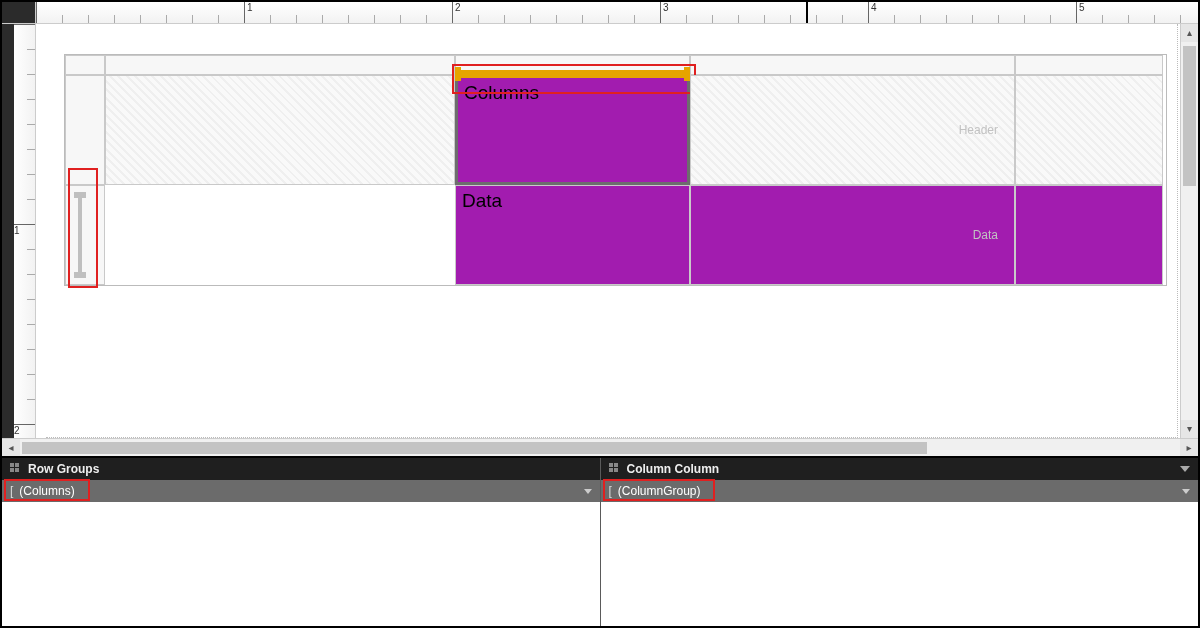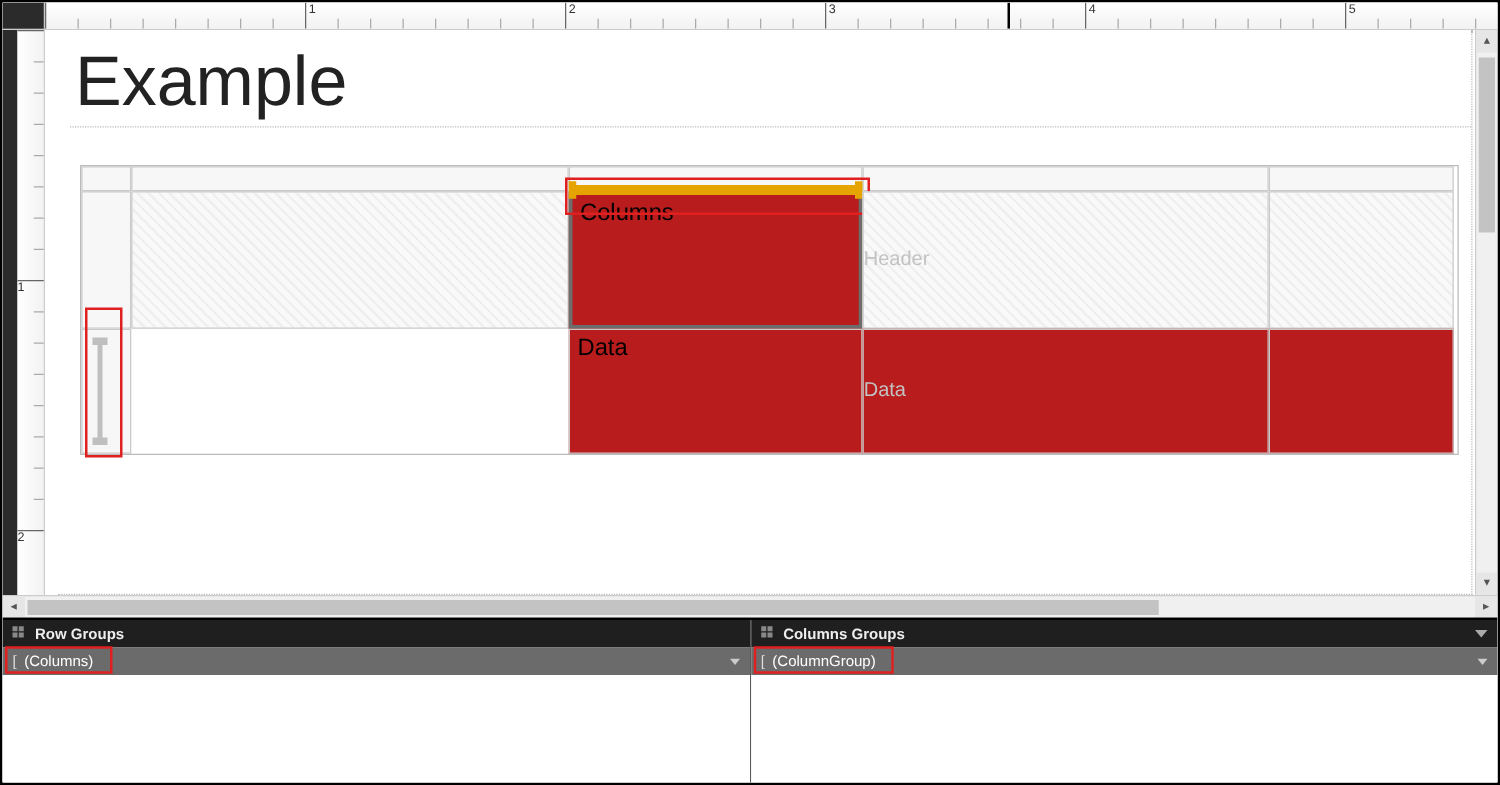--- a/index.html
+++ b/index.html
@@ -113,32 +113,32 @@
     grid-template-columns: 40px 350px 235px 325px 148px;
     grid-template-rows: 20px 110px 100px;
     border: 1px solid #bbb;
     background: #fff;
   }
   .mcell {
     border: 1px solid #c9c9c9;
     position: relative;
     font-size: 19px;
     color: #000;
-    background: #b91c1c;
+    background: #a21caf;
   }
   .mcell.handle { background:#f7f7f7; }
   .hatched {
     background-color: #f9f9f9;
     background-image: repeating-linear-gradient(45deg, #efefef 0 2px, #f9f9f9 2px 6px);
   }
   .ghost-label {
     color: #c2c2c2;
-    font-size: 16px;
+    font-size: 12px;
     font-style: normal;
-    text-align: left;
+    text-align: right;
     position: absolute;
     left:0; right:16px; top:50%; transform: translateY(-50%);
   }
   .cell-text {
     position: absolute;
     left: 6px;
     top: 4px;
   }
   
   .selected-cell {
@@ -210,21 +210,21 @@
     background: #f0f0f0;
     border-top: 1px solid #ccc;
     display:flex;
     align-items:center;
   }
   .hscroll-btn { width:18px; height:18px; background:#e6e6e6; text-align:center; font-size:10px; line-height:18px; color:#555;}
   .hscroll-track { flex:1; position:relative; height:14px;}
   .hscroll-thumb { position:absolute; left:2px; width:78%; top:1px; bottom:1px; background:#c3c3c3;}
   
   .grouping-pane {
-    height: 132px;
+    height: 170px;
     display:flex;
     border-top: 2px solid #000;
     background:#fff;
   }
   .group-col {
     flex:1;
     display:flex;
     flex-direction:column;
     border-right:1px solid #5a5a5a;
   }
@@ -361,21 +361,20 @@
         <div class="vtick small" style="top: 300px;"></div>
         <div class="vtick small" style="top: 325px;"></div>
         <div class="vtick small" style="top: 350px;"></div>
         <div class="vtick small" style="top: 375px;"></div>
         <div class="vtick" style="top: 400px;">2</div>
       </div>
 
     <div class="canvas-scroll">
       <div class="canvas">
 
-        <div class="title-text">Example</div>
 
         <div class="matrix-region">
           <div class="matrix">
 
             <div class="mcell handle" style="grid-column:1;grid-row:1"></div>
             <div class="mcell handle" style="grid-column:2;grid-row:1"></div>
             <div class="mcell handle" style="grid-column:3;grid-row:1;position:relative"></div>
             <div class="mcell handle" style="grid-column:4;grid-row:1"></div>
             <div class="mcell handle" style="grid-column:5;grid-row:1"></div>
 
@@ -436,21 +435,21 @@
         <span class="bracket-icon">[</span>
         <span>(Columns)</span>
         <span class="dd-arrow"></span>
         <div class="red-thin" style="left:2px;top:-1px;width:86px;height:22px"></div>
       </div>
       <div class="group-body"></div>
     </div>
     <div class="group-col">
       <div class="group-header">
         <span class="grid-icon"></span>
-        <span>Columns Groups</span>
+        <span>Column Column</span>
         <span class="menu-arrow"></span>
       </div>
       <div class="group-item-row">
         <span class="bracket-icon">[</span>
         <span>(ColumnGroup)</span>
         <span class="dd-arrow"></span>
         <div class="red-thin" style="left:2px;top:-1px;width:112px;height:22px"></div>
       </div>
       <div class="group-body"></div>
     </div>

